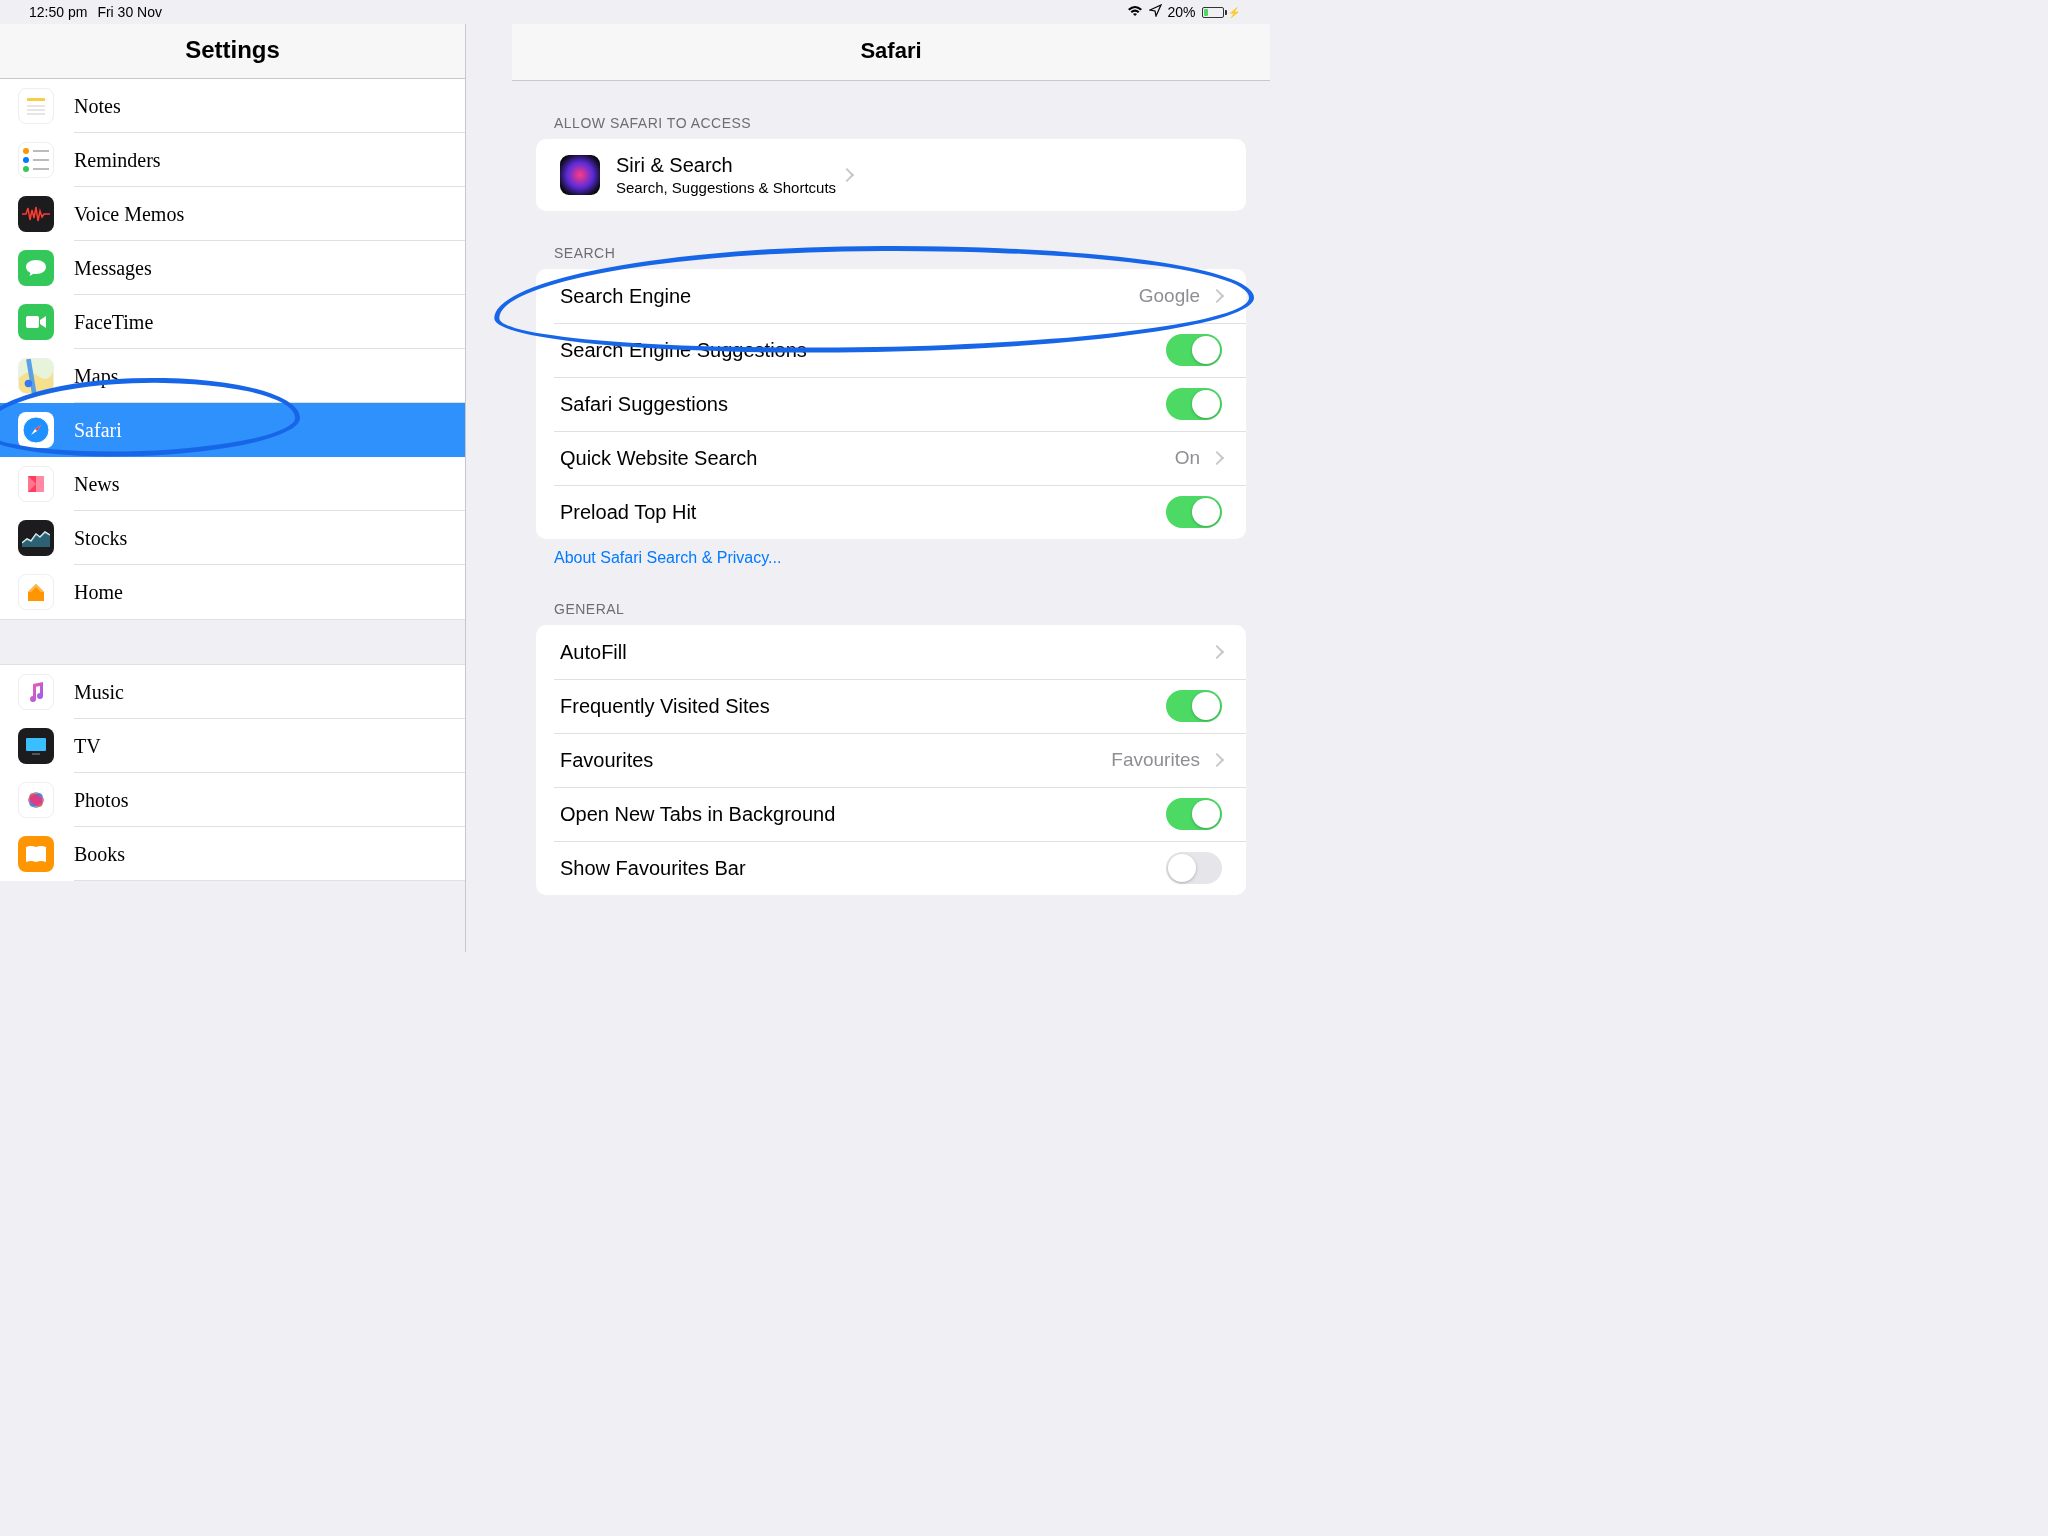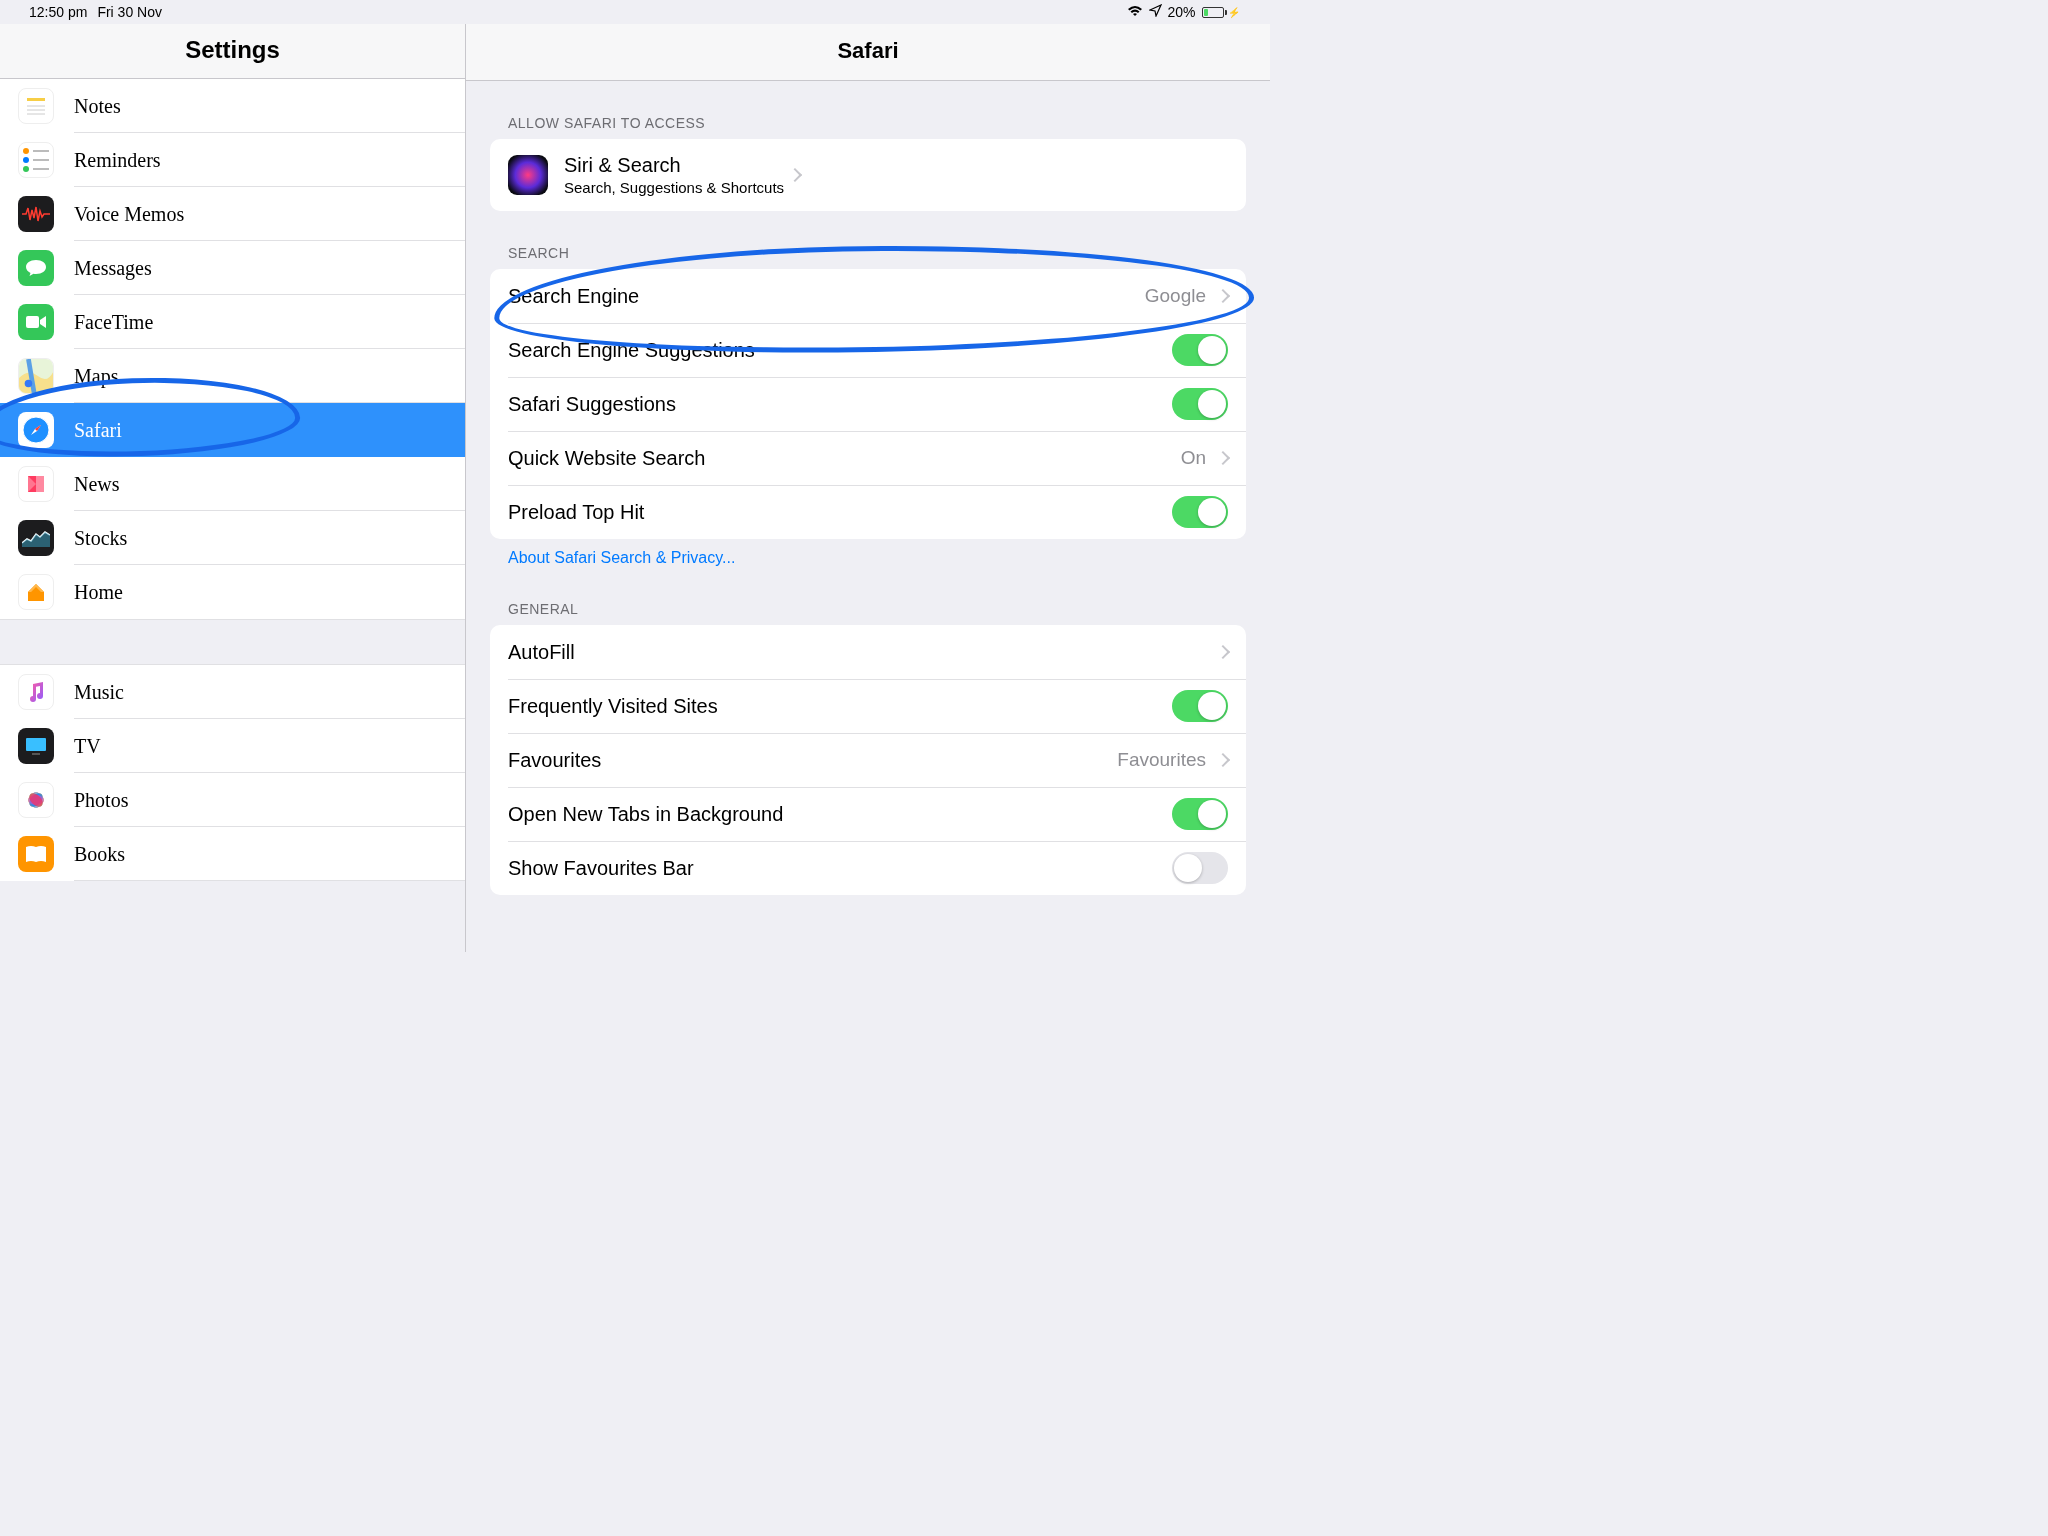--- a/index.html
+++ b/index.html
@@ -35,21 +35,21 @@
   .battery-fill {
     position: absolute; left: 1px; top: 1px; bottom: 1px;
     width: 20%; background: #4cd964; border-radius: 1px;
   }
   .battery-tip {
     width: 2px; height: 5px; background: #333; display:inline-block;
     margin-left: 1px; border-radius: 0 1px 1px 0;
   }
   .bolt { font-size: 10px; margin-left: 2px; }
 
-  .container { display: flex; height: 100%; padding-top: 24px; }
+  .container { display: flex; height: 100%; padding-top: 24px; gap: 46px; }
 
   
   .sidebar {
     width: 466px;
     background: #efeff4;
     border-right: 1px solid #c8c7cc;
     display: flex;
     flex-direction: column;
   }
   .sidebar-header {
@@ -128,21 +128,21 @@
   .group {
     background: #fff;
     margin: 0 24px;
     border-radius: 10px;
     overflow: hidden;
   }
   .row {
     display: flex;
     align-items: center;
     min-height: 54px;
-    padding: 0 18px;
+    padding: 0 24px;
     position: relative;
   }
   .row + .row::before {
     content:"";
     position:absolute; left:18px; right:0; top:0; height:1px;
     background:#e0e0e3;
   }
   .row-label { font-size: 20px; flex:1; }
   .row-sub { font-size: 15px; color:#000000; margin-top:2px;}
   .row-value { font-size: 19px; color:#8e8e93; margin-right:6px;}

